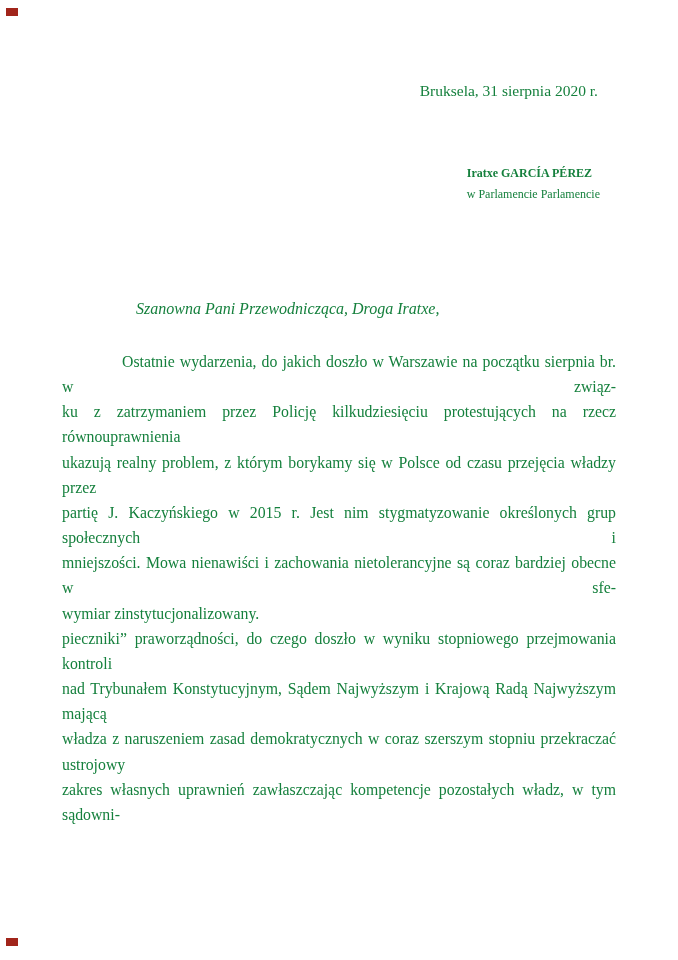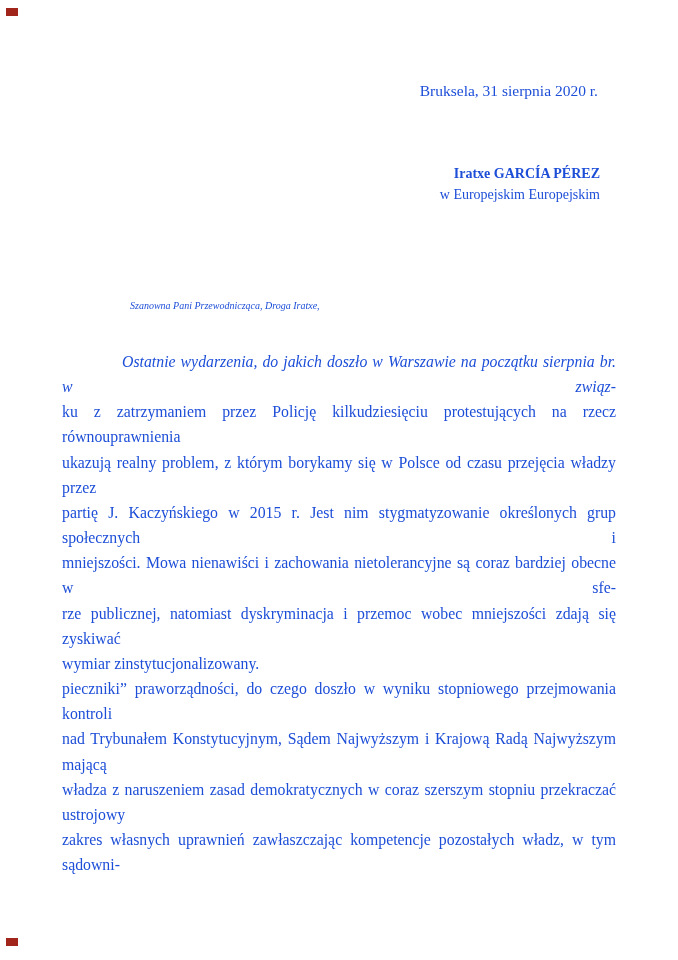--- a/index.html
+++ b/index.html
@@ -29,75 +29,74 @@
     position: absolute;
     top: 82px;
     right: 80px;
     font-size: 15.5px;
     white-space: nowrap;
   }
   .addressee {
     position: absolute;
     top: 163px;
     right: 78px;
-    text-align: right;
-    font-size: 14px;
+    text-align: left;
+    font-size: 12px;
     line-height: 21px;
   }
   .addressee .name { font-weight: bold; }
 
   .salutation {
     position: absolute;
     top: 300px;
-    left: 130px;
+    left: 136px;
     font-style: italic;
-    font-size: 10px;
+    font-size: 16px;
     white-space: nowrap;
   }
 
   .body-text {
     position: absolute;
     top: 349px;
     left: 62px;
     width: 554px;
     font-size: 15.8px;
     line-height: 25.15px;
   }
   .line {
     text-align: justify;
     text-align-last: justify;
     white-space: normal;
   }
-  .line.indent { text-indent: 60px; font-style: italic; }
+  .line.indent { text-indent: 60px; }
   .line.last { text-align-last: left; }
 </style>
 </head>
 <body>
 
-<div class="page" style="background: rgb(255, 255, 255); color: #1d4ed8; border-radius: 22px;">
+<div class="page" style="background: rgb(255, 255, 255); color: #15803d; border-radius: 22px;">
 
   <div class="corner-mark top" style="background: rgb(161, 37, 27);"></div>
   <div class="corner-mark bottom" style="background: rgb(161, 37, 27);"></div>
 
   <div class="date-line">Bruksela, 31 sierpnia 2020 r.</div>
 
   <div class="addressee">
     <div class="name">Iratxe GARCÍA PÉREZ</div>
-    <div>w Europejskim Europejskim</div>
+    <div>w Parlamencie Parlamencie</div>
   </div>
 
   <div class="salutation">Szanowna Pani Przewodnicząca, Droga Iratxe,</div>
 
   <div class="body-text">
     <div class="line indent">Ostatnie wydarzenia, do jakich doszło w Warszawie na początku sierpnia br. w związ-</div>
     <div class="line">ku z zatrzymaniem przez Policję kilkudziesięciu protestujących na rzecz równouprawnienia</div>
     <div class="line">ukazują realny problem, z którym borykamy się w Polsce od czasu przejęcia władzy przez</div>
     <div class="line">partię J. Kaczyńskiego w 2015 r. Jest nim stygmatyzowanie określonych grup społecznych i</div>
     <div class="line">mniejszości. Mowa nienawiści i zachowania nietolerancyjne są coraz bardziej obecne w sfe-</div>
-    <div class="line">rze publicznej, natomiast dyskryminacja i przemoc wobec mniejszości zdają się zyskiwać</div>
     <div class="line last">wymiar zinstytucjonalizowany.</div>
 
     <div class="line">pieczniki” praworządności, do czego doszło w wyniku stopniowego przejmowania kontroli</div>
     <div class="line">nad Trybunałem Konstytucyjnym, Sądem Najwyższym i Krajową Radą Najwyższym mającą</div>
     <div class="line">władza z naruszeniem zasad demokratycznych w coraz szerszym stopniu przekraczać ustrojowy</div>
     <div class="line">zakres własnych uprawnień zawłaszczając kompetencje pozostałych władz, w tym sądowni-</div>
 
   </div>
 
 </div>

